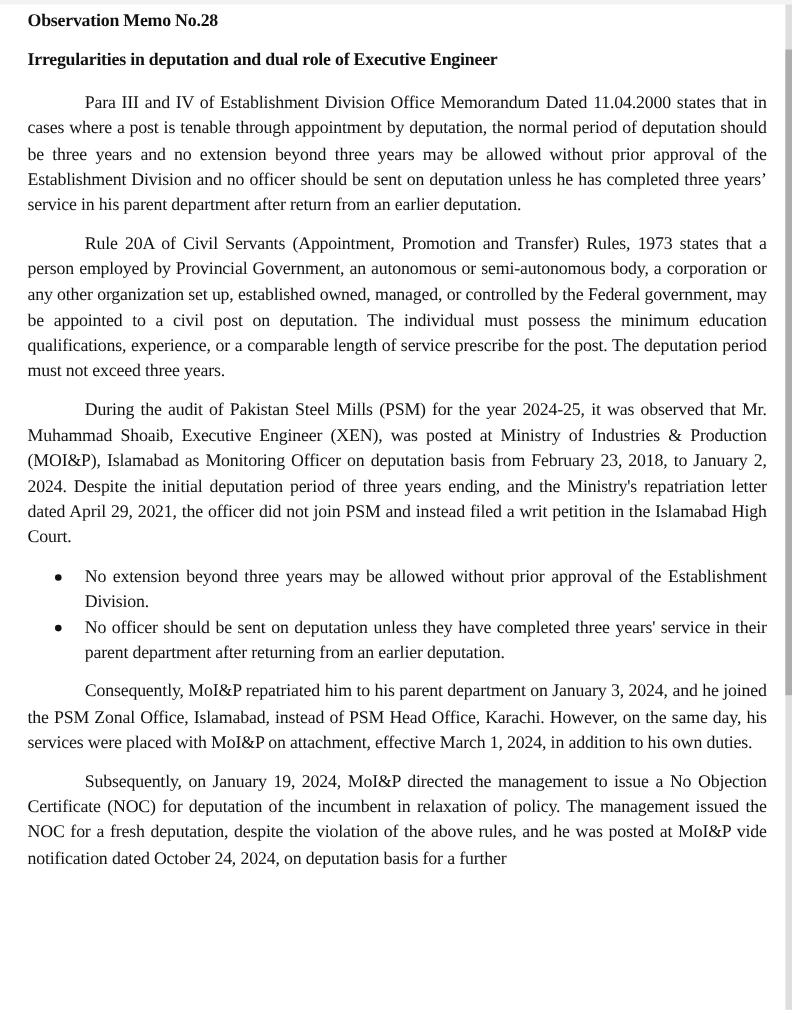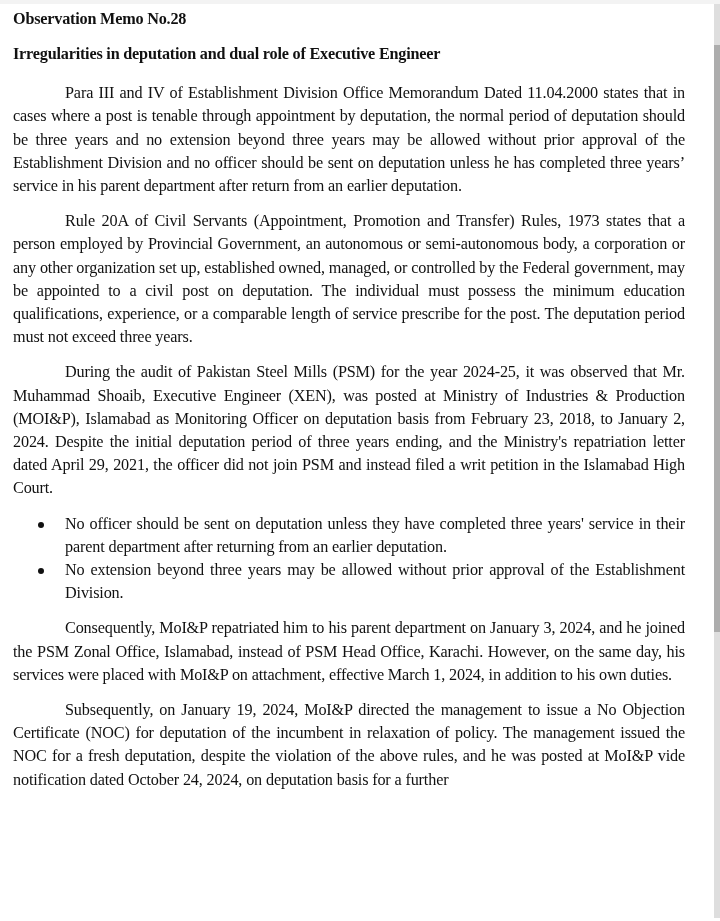--- a/index.html
+++ b/index.html
@@ -15,21 +15,21 @@
   }
   .scroll-track {
     position: absolute; left: 714px; top: 4px; width: 6px; height: 914px;
     background: #dedede;
   }
   .scroll-thumb {
     position: absolute; left: 714px; top: 45px; width: 6px; height: 587px;
     background: #adadad;
   }
   .doc {
-    position: absolute; left: 13px; top: 8px; width: 672px;
+    position: absolute; left: 25px; top: 8px; width: 672px;
     font-size: 16.2px; line-height: 23.2px;
   }
   .h1 {
     font-weight: bold; font-size: 16.2px; margin: 0; height: 23px;
     letter-spacing: -0.2px;
   }
   .h2 {
     font-weight: bold; font-size: 16.2px; margin: 12px 0 16px 0;
     letter-spacing: -0.2px;
   }
@@ -60,25 +60,25 @@
   <div class="h1">Observation Memo No.28</div>
   <div class="h2">Irregularities in deputation and dual role of Executive Engineer</div>
 
   <p class="para">Para III and IV of Establishment Division Office Memorandum Dated 11.04.2000 states that in cases where a post is tenable through appointment by deputation, the normal period of deputation should be three years and no extension beyond three years may be allowed without prior approval of the Establishment Division and no officer should be sent on deputation unless he has completed three years’ service in his parent department after return from an earlier deputation.</p>
   <p class="para">Rule 20A of Civil Servants (Appointment, Promotion and Transfer) Rules, 1973 states that a person employed by Provincial Government, an autonomous or semi-autonomous body, a corporation or any other organization set up, established owned, managed, or controlled by the Federal government, may be appointed to a civil post on deputation. The individual must possess the minimum education qualifications, experience, or a comparable length of service prescribe for the post. The deputation period must not exceed three years.</p>
   <p class="para">During the audit of Pakistan Steel Mills (PSM) for the year 2024-25, it was observed that Mr. Muhammad Shoaib, Executive Engineer (XEN), was posted at Ministry of Industries &amp; Production (MOI&amp;P), Islamabad as Monitoring Officer on deputation basis from February 23, 2018, to January 2, 2024. Despite the initial deputation period of three years ending, and the Ministry's repatriation letter dated April 29, 2021, the officer did not join PSM and instead filed a writ petition in the Islamabad High Court.</p>
 
   <ul class="bullets">
     <li>
       <span class="dot"></span>
-      <span>No officer should be sent on deputation unless they have completed three years' service in their parent department after returning from an earlier deputation.</span>
+      <span>No extension beyond three years may be allowed without prior approval of the Establishment Division.</span>
     </li>
     <li>
       <span class="dot"></span>
-      <span>No extension beyond three years may be allowed without prior approval of the Establishment Division.</span>
+      <span>No officer should be sent on deputation unless they have completed three years' service in their parent department after returning from an earlier deputation.</span>
     </li>
   </ul>
 
   <p class="para">Consequently, MoI&amp;P repatriated him to his parent department on January 3, 2024, and he joined the PSM Zonal Office, Islamabad, instead of PSM Head Office, Karachi. However, on the same day, his services were placed with MoI&amp;P on attachment, effective March 1, 2024, in addition to his own duties.</p>
   <p class="para">Subsequently, on January 19, 2024, MoI&amp;P directed the management to issue a No Objection Certificate (NOC) for deputation of the incumbent in relaxation of policy. The management issued the NOC for a fresh deputation, despite the violation of the above rules, and he was posted at MoI&amp;P vide notification dated October 24, 2024, on deputation basis for a further</p>
 </div>
 
 <div class="scroll-track"></div>
 <div class="scroll-thumb"></div>
 

